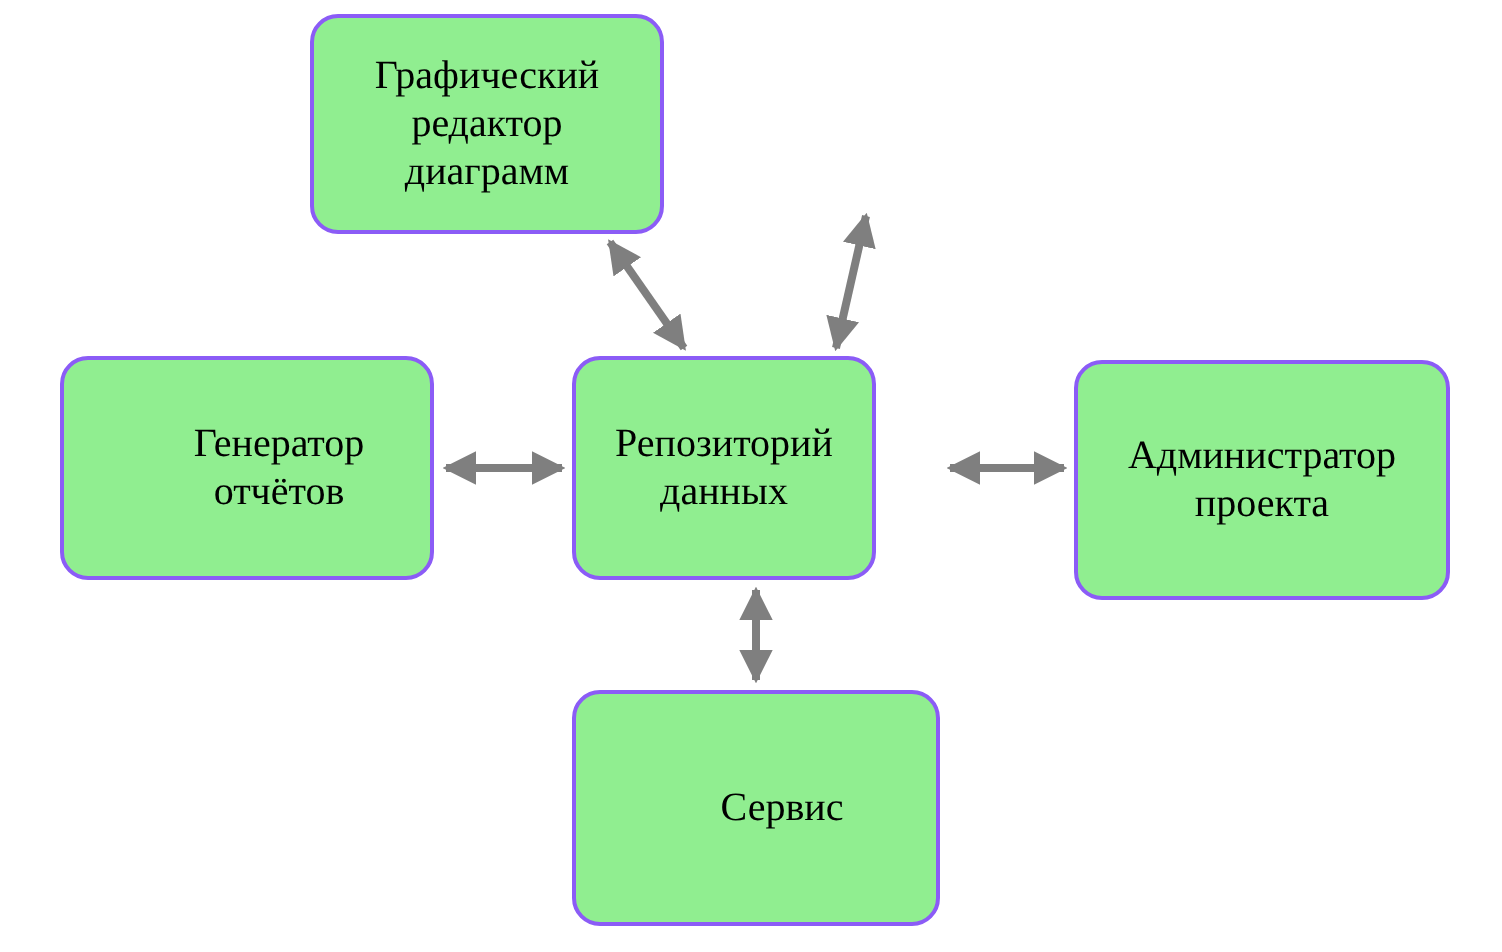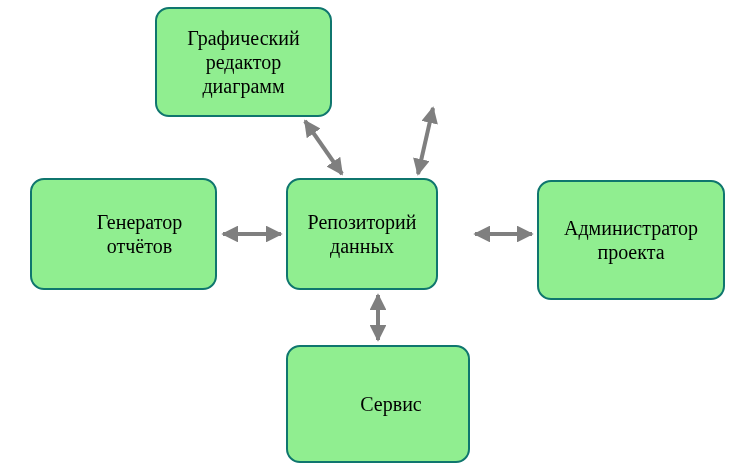--- a/index.html
+++ b/index.html
@@ -20,21 +20,21 @@
     left: 0;
     top: 0;
     width: 751px;
     height: 476px;
     pointer-events: none;
   }
   .node {
     position: absolute;
     box-sizing: border-box;
     background: #90EE90;
-    border: 2px solid #0f766e;
+    border: 2px solid #8b5cf6;
     border-radius: 14px;
     display: flex;
     align-items: center;
     justify-content: center;
     text-align: center;
     color: #000000;
     font-size: 20px;
     line-height: 1.2;
     padding: 8px 14px;
   }

